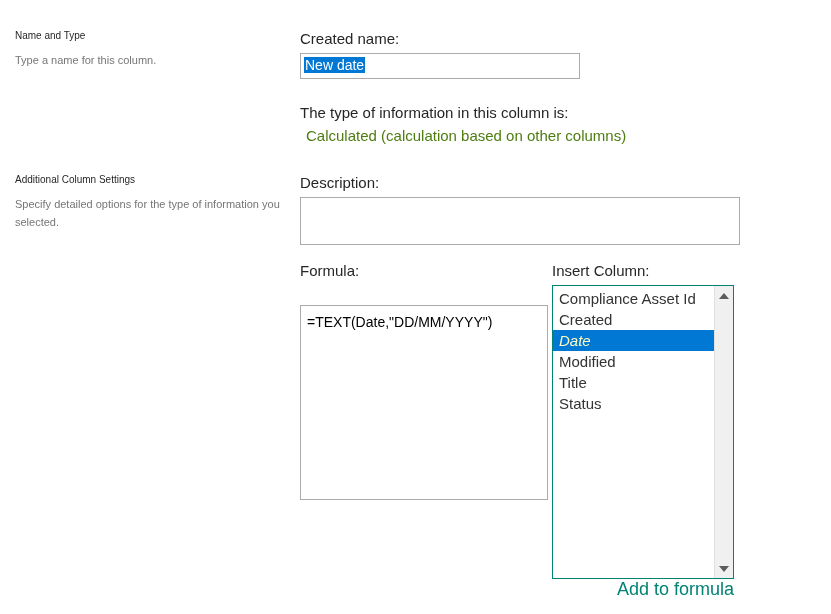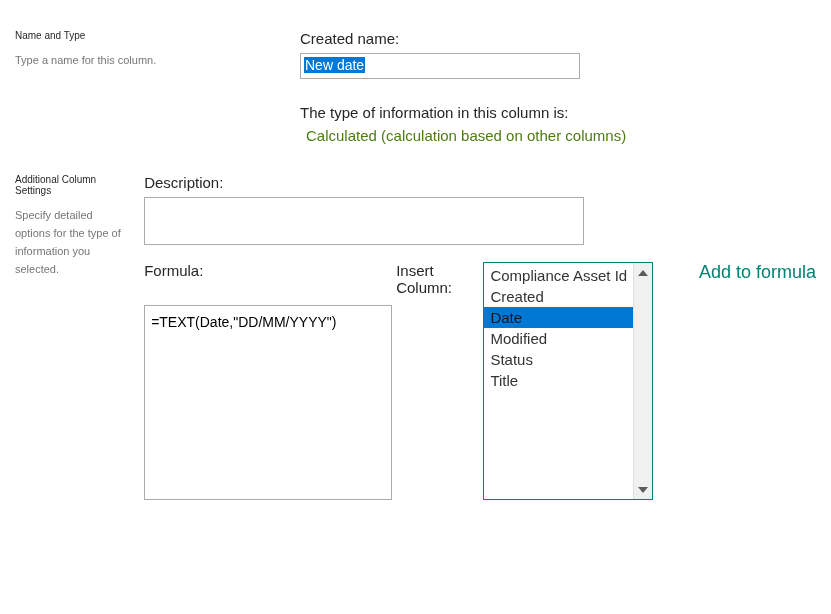--- a/index.html
+++ b/index.html
@@ -108,42 +108,44 @@
     height: 195px;
     border: 1px solid #ababab;
     resize: none;
     font-family: inherit;
     font-size: 14px;
     padding: 8px 6px;
     margin-top: 20px;
   }
   .insert-col {
     display: flex;
+    flex-direction: column;
   }
   .insert-list-wrap {
     width: 182px;
-    height: 238px;
+    height: 294px;
     border: 1px solid #008373;
     display: flex;
   }
   .insert-list {
     flex: 1;
     overflow: hidden;
     padding-top: 2px;
   }
   .insert-item {
     font-size: 15px;
     color: #333;
     padding: 2px 6px;
     white-space: nowrap;
     cursor: default;
   }
   .insert-item.selected {
     background: #0078d4;
-    color: #0f172a;
+    color: #fef9c3;
+    font-style: italic;
   }
   .vscroll {
     width: 19px;
     background: #f0f0f0;
     display: flex;
     flex-direction: column;
     border-left: 1px solid #e0e0e0;
   }
   .vscroll .arrow {
     height: 19px;
@@ -199,22 +201,22 @@
         <textarea class="formula-box" style="">=TEXT(Date,"DD/MM/YYYY")</textarea>
       </div>
       <div class="insert-col">
         <div class="field-label">Insert Column:</div>
         <div class="insert-list-wrap">
           <div class="insert-list" id="insert-list">
               <div class="insert-item">Compliance Asset Id</div>
               <div class="insert-item">Created</div>
               <div class="insert-item selected">Date</div>
               <div class="insert-item">Modified</div>
+              <div class="insert-item">Title</div>
               <div class="insert-item">Status</div>
-              <div class="insert-item">Title</div>
             </div>
           <div class="vscroll">
             <div class="arrow">
               <svg width="10" height="6" viewBox="0 0 10 6">
                   <path d="M0 6 L5 0 L10 6 Z" fill="#5c5c5c"></path>
                 </svg>
             </div>
             <div class="track"></div>
             <div class="arrow">
               <svg width="10" height="6" viewBox="0 0 10 6">

